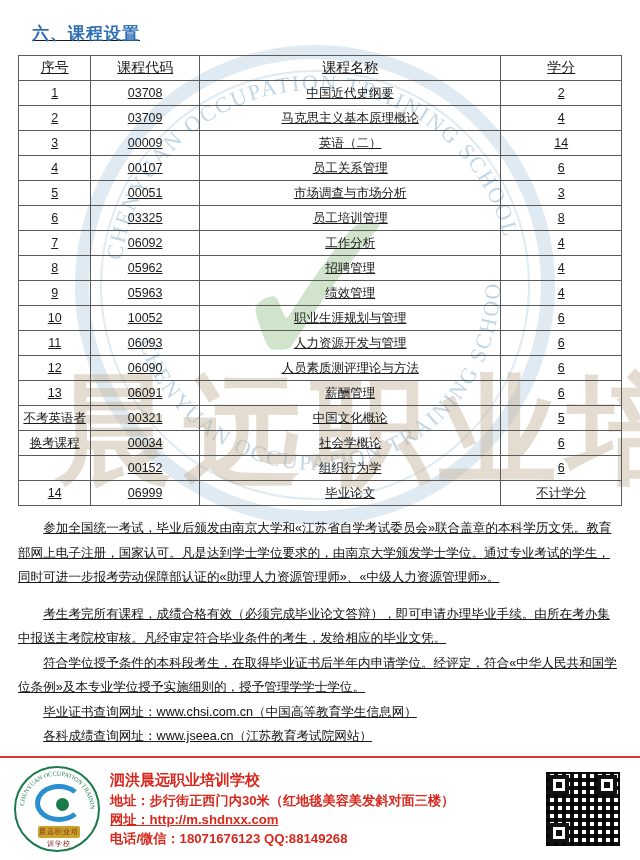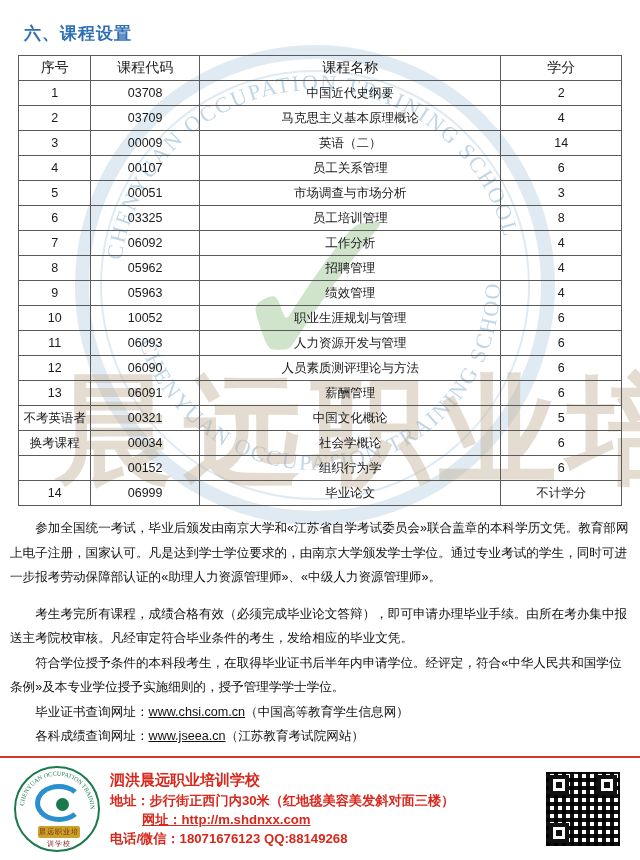--- a/index.html
+++ b/index.html
@@ -65,21 +65,21 @@
     font-size: 118px;
     line-height: 120px;
     letter-spacing: 10px;
     color: rgba(196,178,150,0.45);
     font-family: "DejaVu Sans", sans-serif;
     font-weight: bold;
     white-space: nowrap;
   }
 
   
-  .page { position: relative; z-index: 2; padding: 0 10px; }
+  .page { position: relative; z-index: 2; padding: 0 18px; text-decoration: underline; }
 
   h2.section {
     color: #2f6fb5;
     font-size: 17px;
     font-weight: bold;
     margin: 22px 0 10px 14px;
     letter-spacing: 1px;
   }
   h2.section.second { margin-top: 18px; }
 
@@ -165,21 +165,21 @@
   }
   .footer-text {
     flex: 1 1 auto;
     padding-left: 10px;
     color: #d8271c;
     font-size: 13.2px;
     line-height: 1.45;
     font-weight: bold;
   }
   .footer-text .title { font-size: 15px; }
-  .footer-text .url { text-decoration: underline; margin-left: 32px; }
+  .footer-text .url { text-decoration: underline; }
   .qr {
     flex: 0 0 auto;
     width: 74px; height: 74px;
     background:
       repeating-linear-gradient(90deg, #111 0 4px, #fff 4px 8px),
       repeating-linear-gradient(0deg, #111 0 4px, #fff 4px 8px);
     background-blend-mode: multiply;
     position: relative;
     margin-right: 6px;
   }

